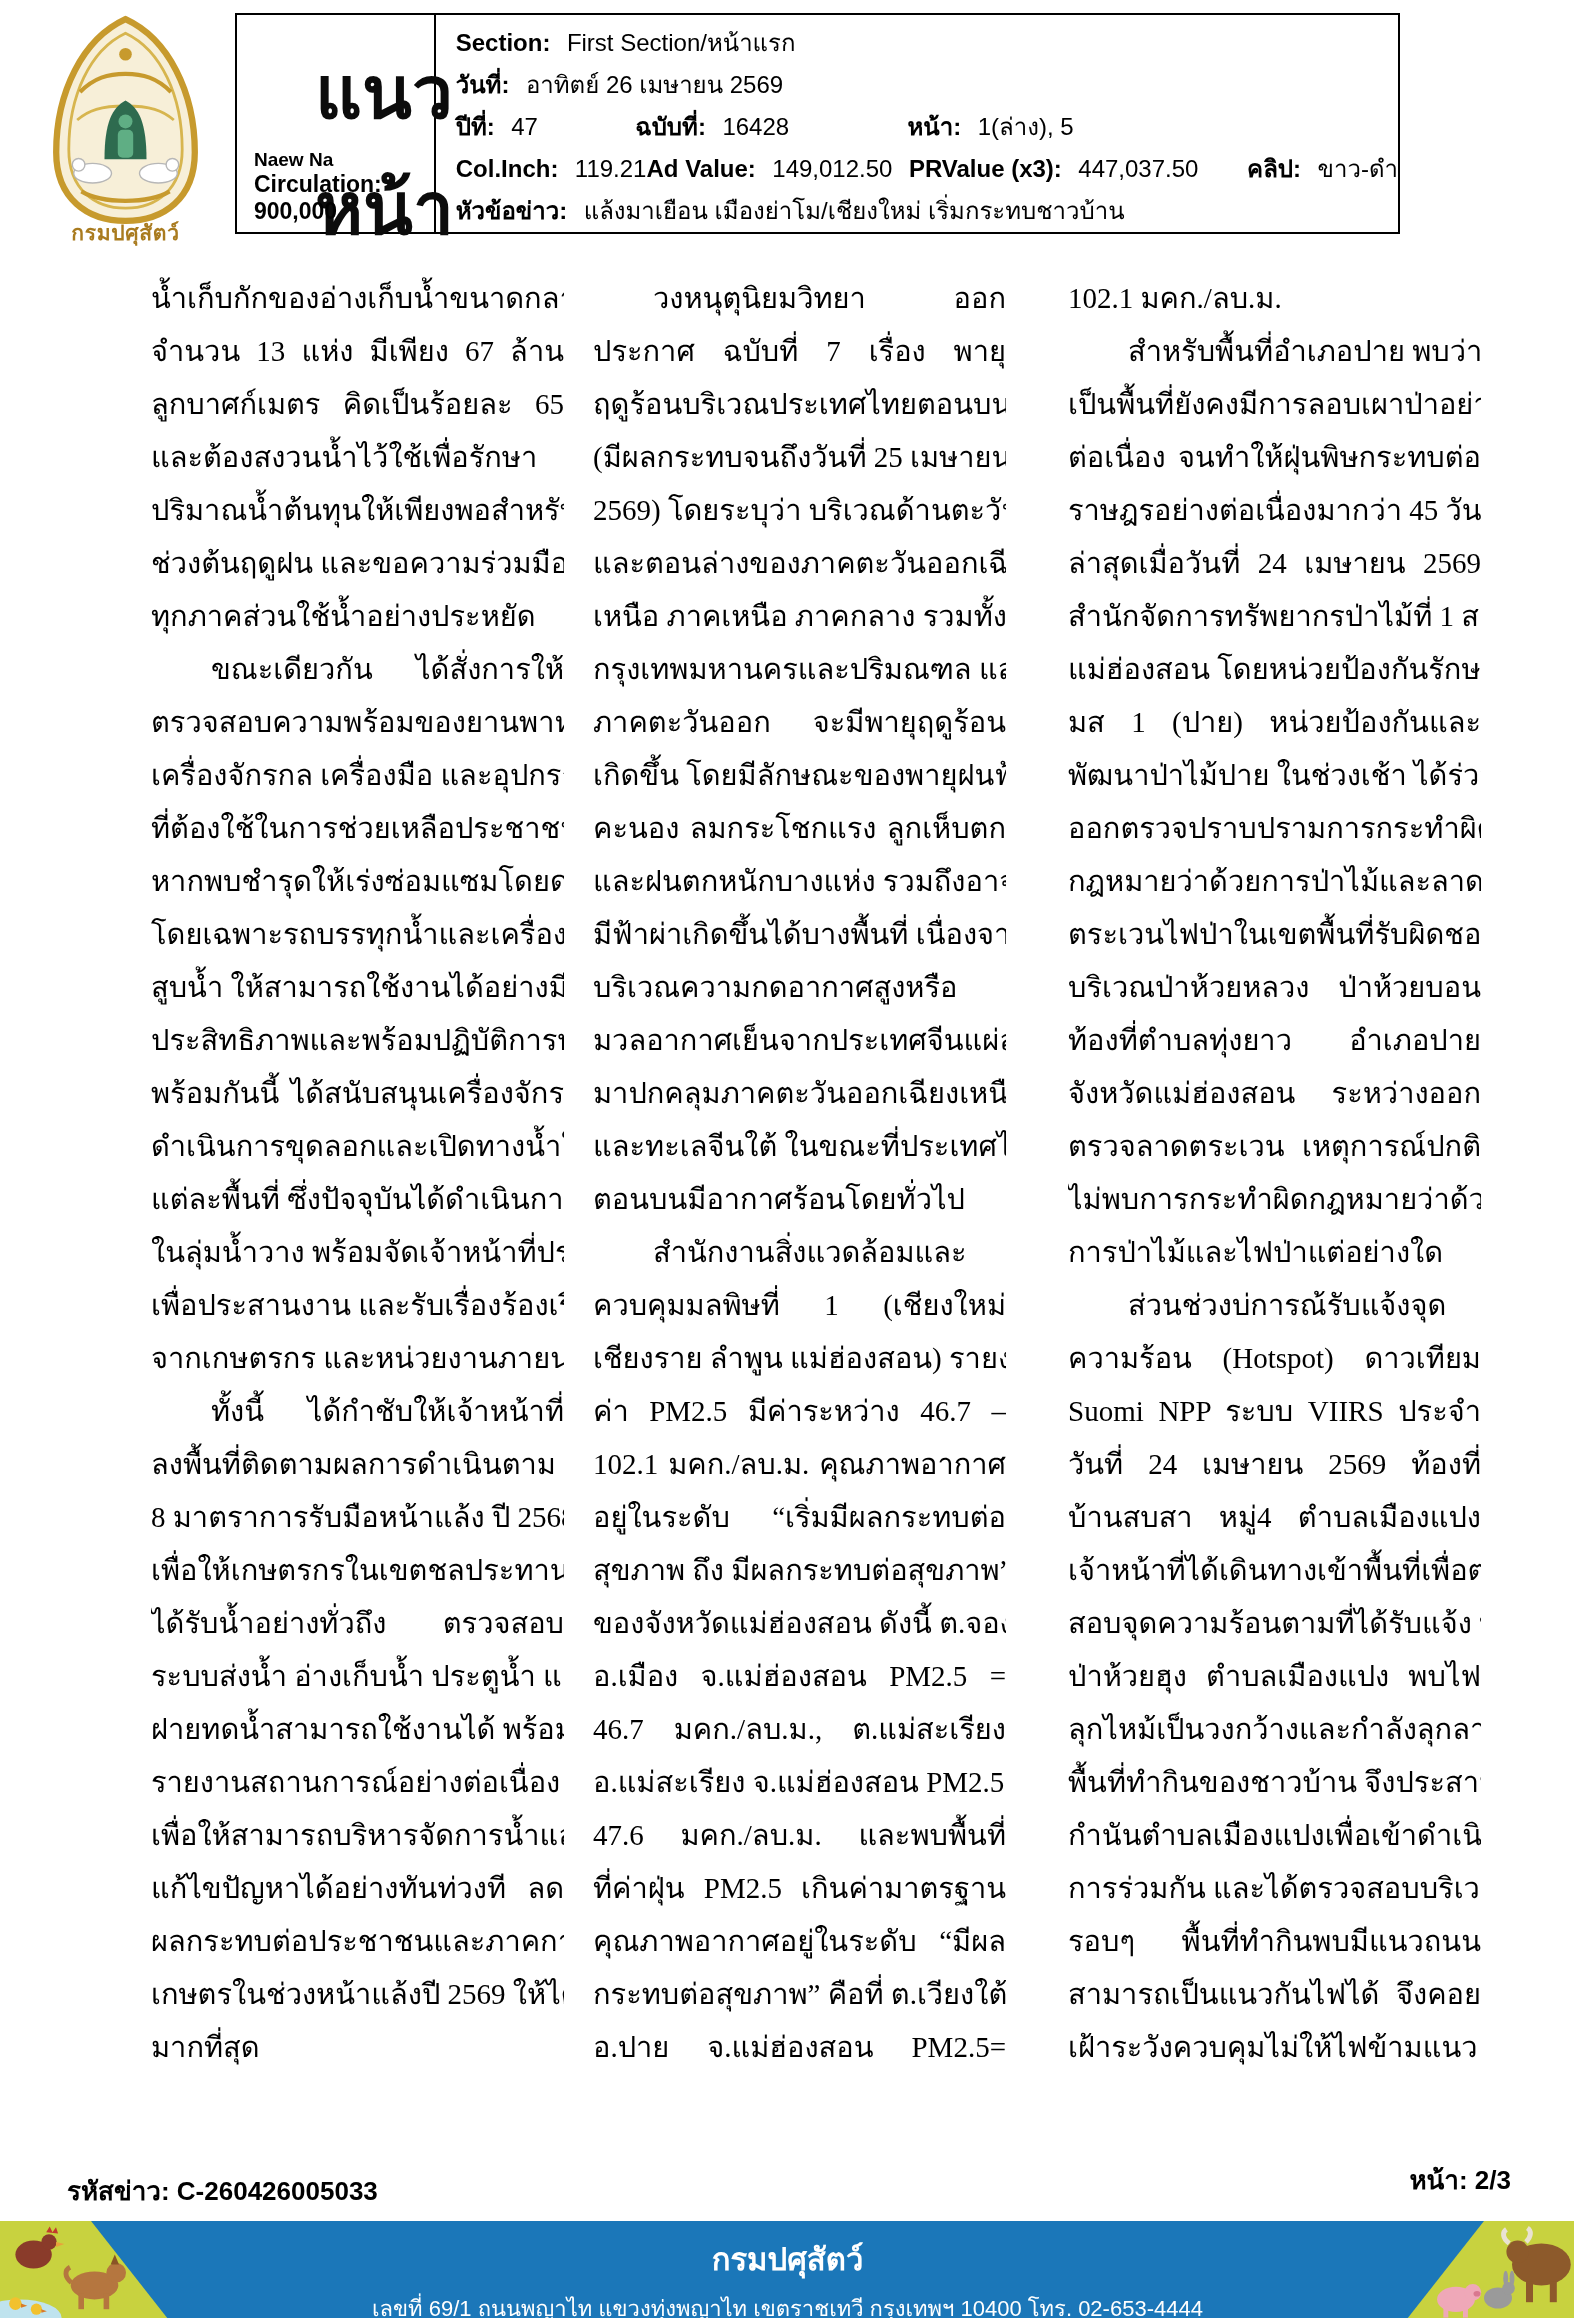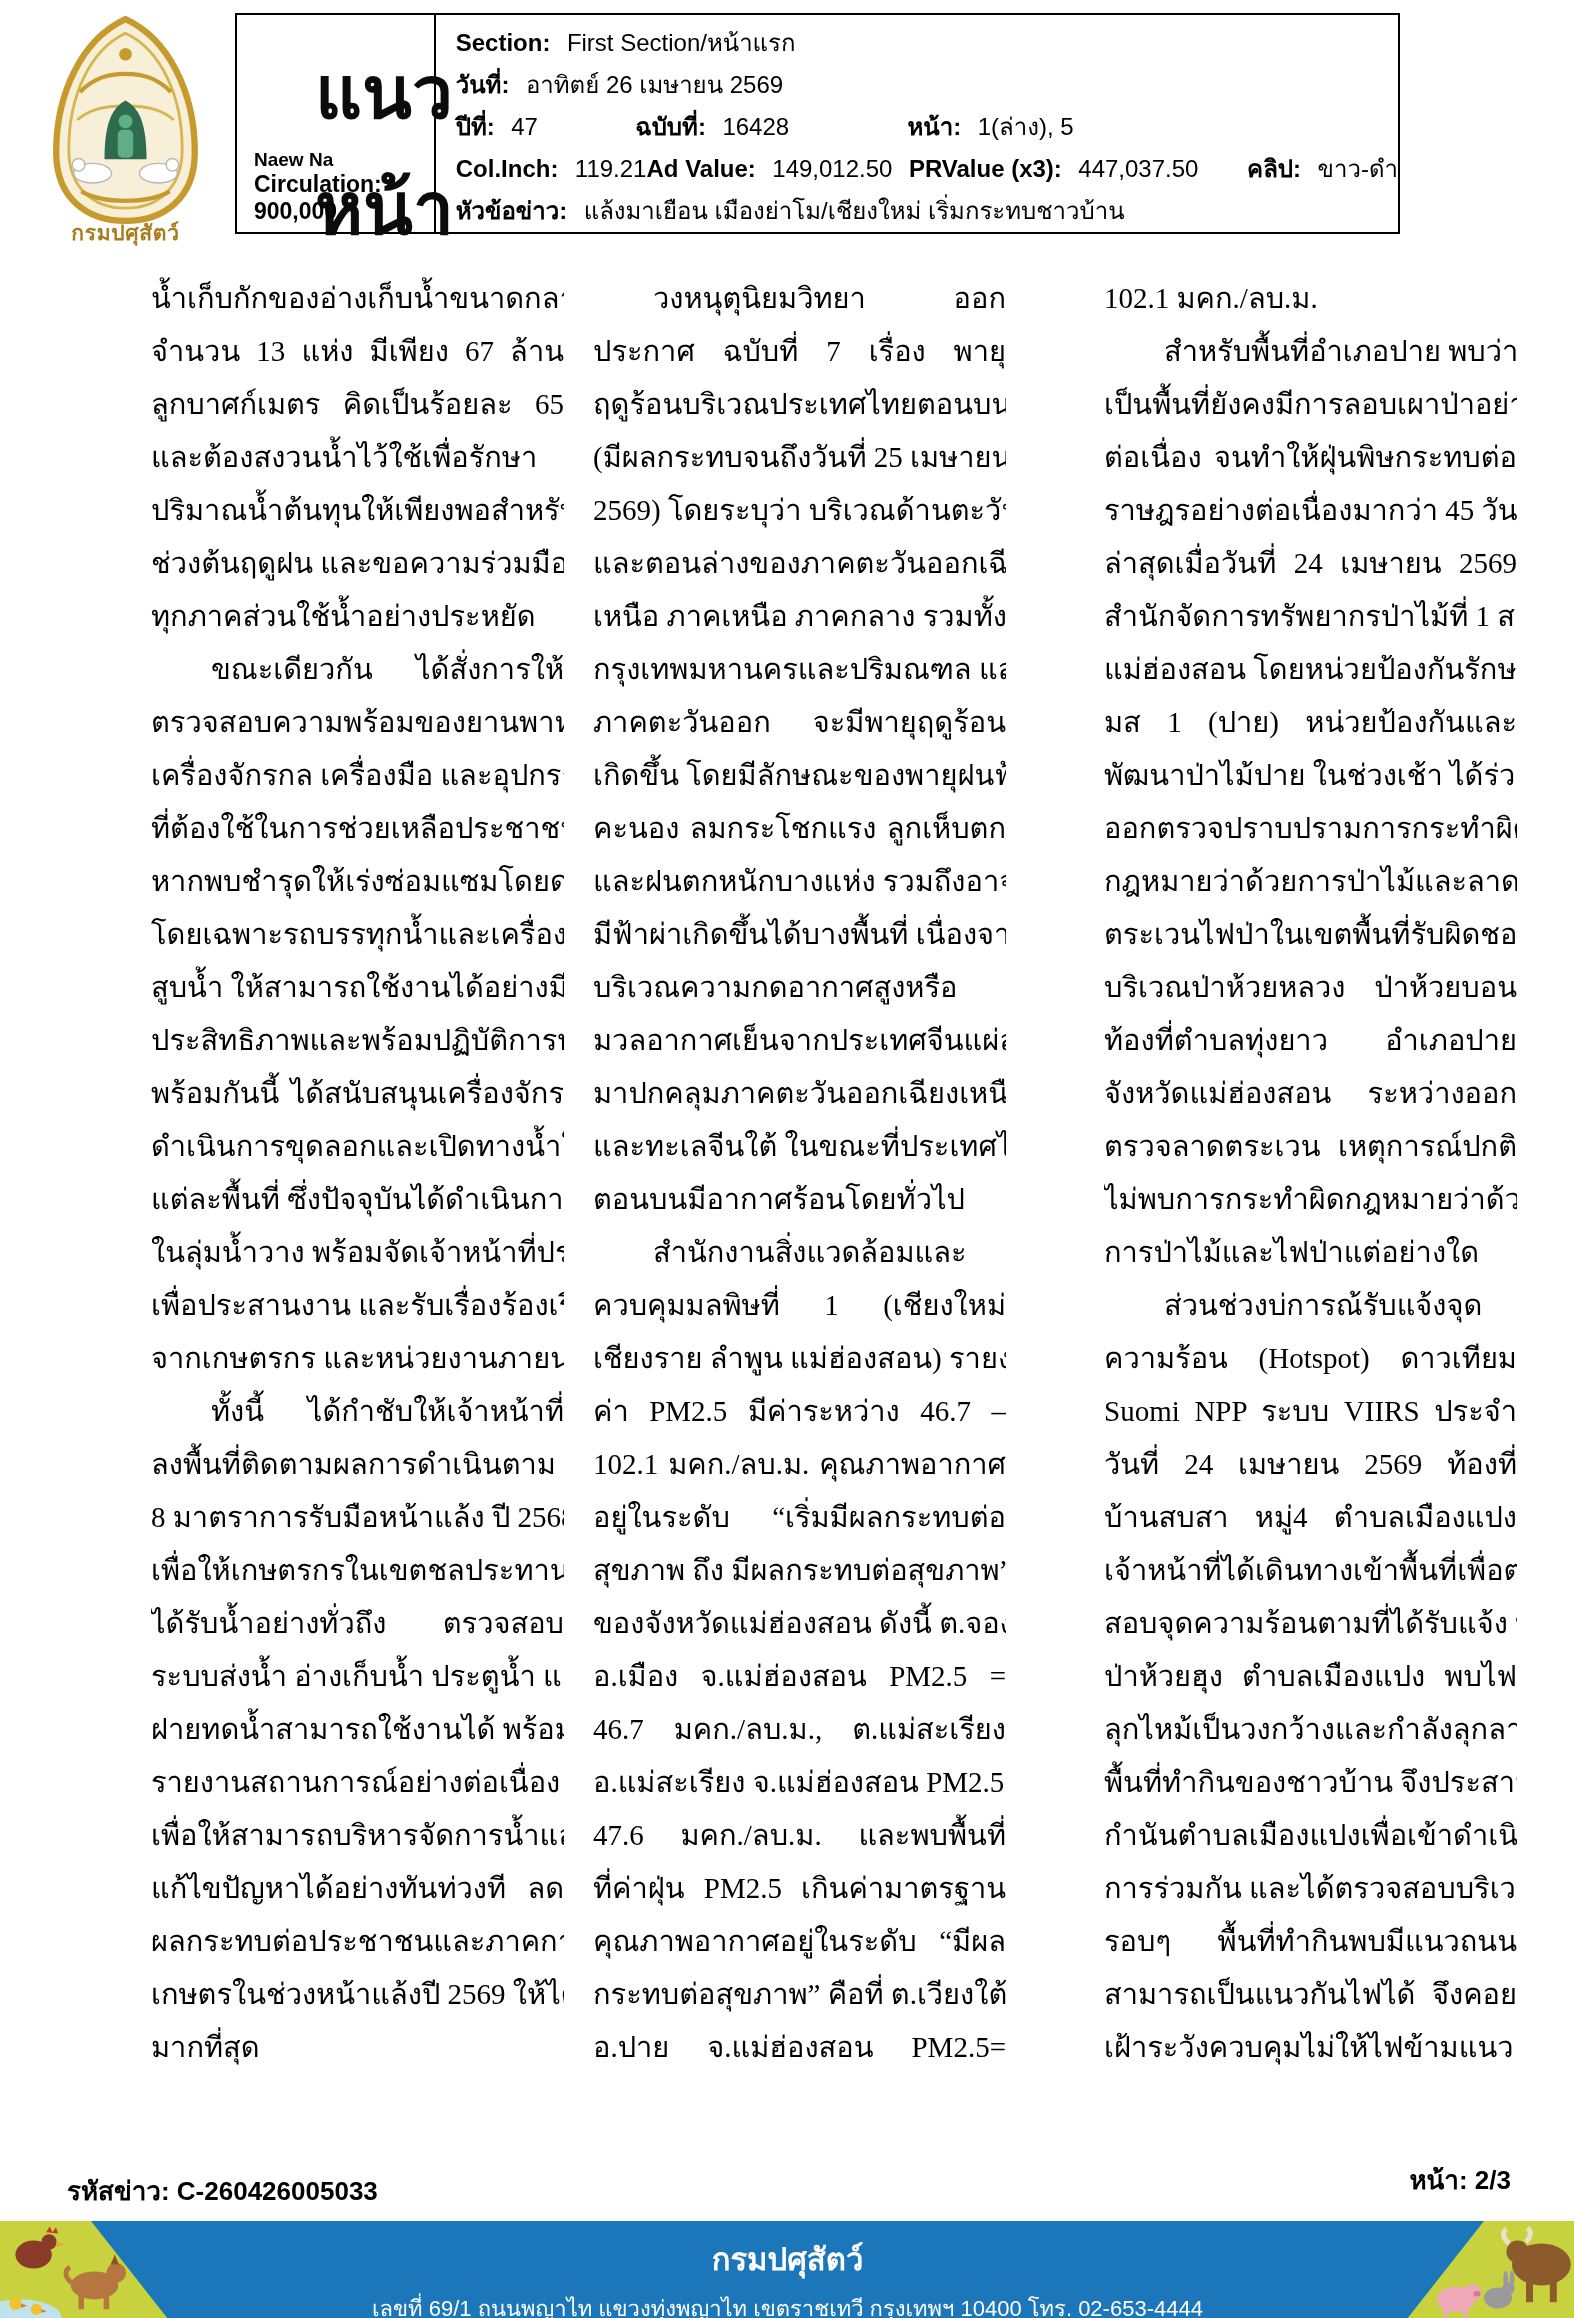--- a/index.html
+++ b/index.html
@@ -19,21 +19,21 @@
   .brand-en{position:absolute;left:17px;top:134px;font-size:19px;font-weight:bold;}
   .brand-circ{position:absolute;left:17px;top:156px;font-size:23px;font-weight:bold;}
   .meta-cell{flex:1;padding:7px 0 0 19.6px;font-size:24px;line-height:42px;white-space:nowrap;}
   .meta-cell b{font-weight:bold;text-align:center;}
   .m-gap-sm{display:inline-block;width:9.8px;}
   .m-gap-md{display:inline-block;width:84px;}
   .m-gap-lg{display:inline-block;width:105px;}
   .m-gap-xl{display:inline-block;width:42px;}
   
   .col{position:absolute;top:272px;width:413px;font-size:29px;}
-  .col.c1{left:151px;} .col.c2{left:593px;} .col.c3{left:1104px;}
+  .col.c1{left:151px;} .col.c2{left:593px;} .col.c3{left:1068px;}
   .line{height:53px;line-height:53px;text-align:justify;text-align-last:justify;
         overflow:hidden;white-space:nowrap;}
   .line.ind{padding-left:60px;}
   .line.end{text-align-last:left;}
   
   .footer-code{position:absolute;left:67px;top:2159px;font-size:26px;font-weight:bold;
                font-family:"Liberation Sans","DejaVu Sans",sans-serif;margin-top:11px;}
   .footer-page{position:absolute;right:64px;top:2159px;font-size:26px;font-weight:bold;
                font-family:Liberation Sans, sans-serif;}
   

